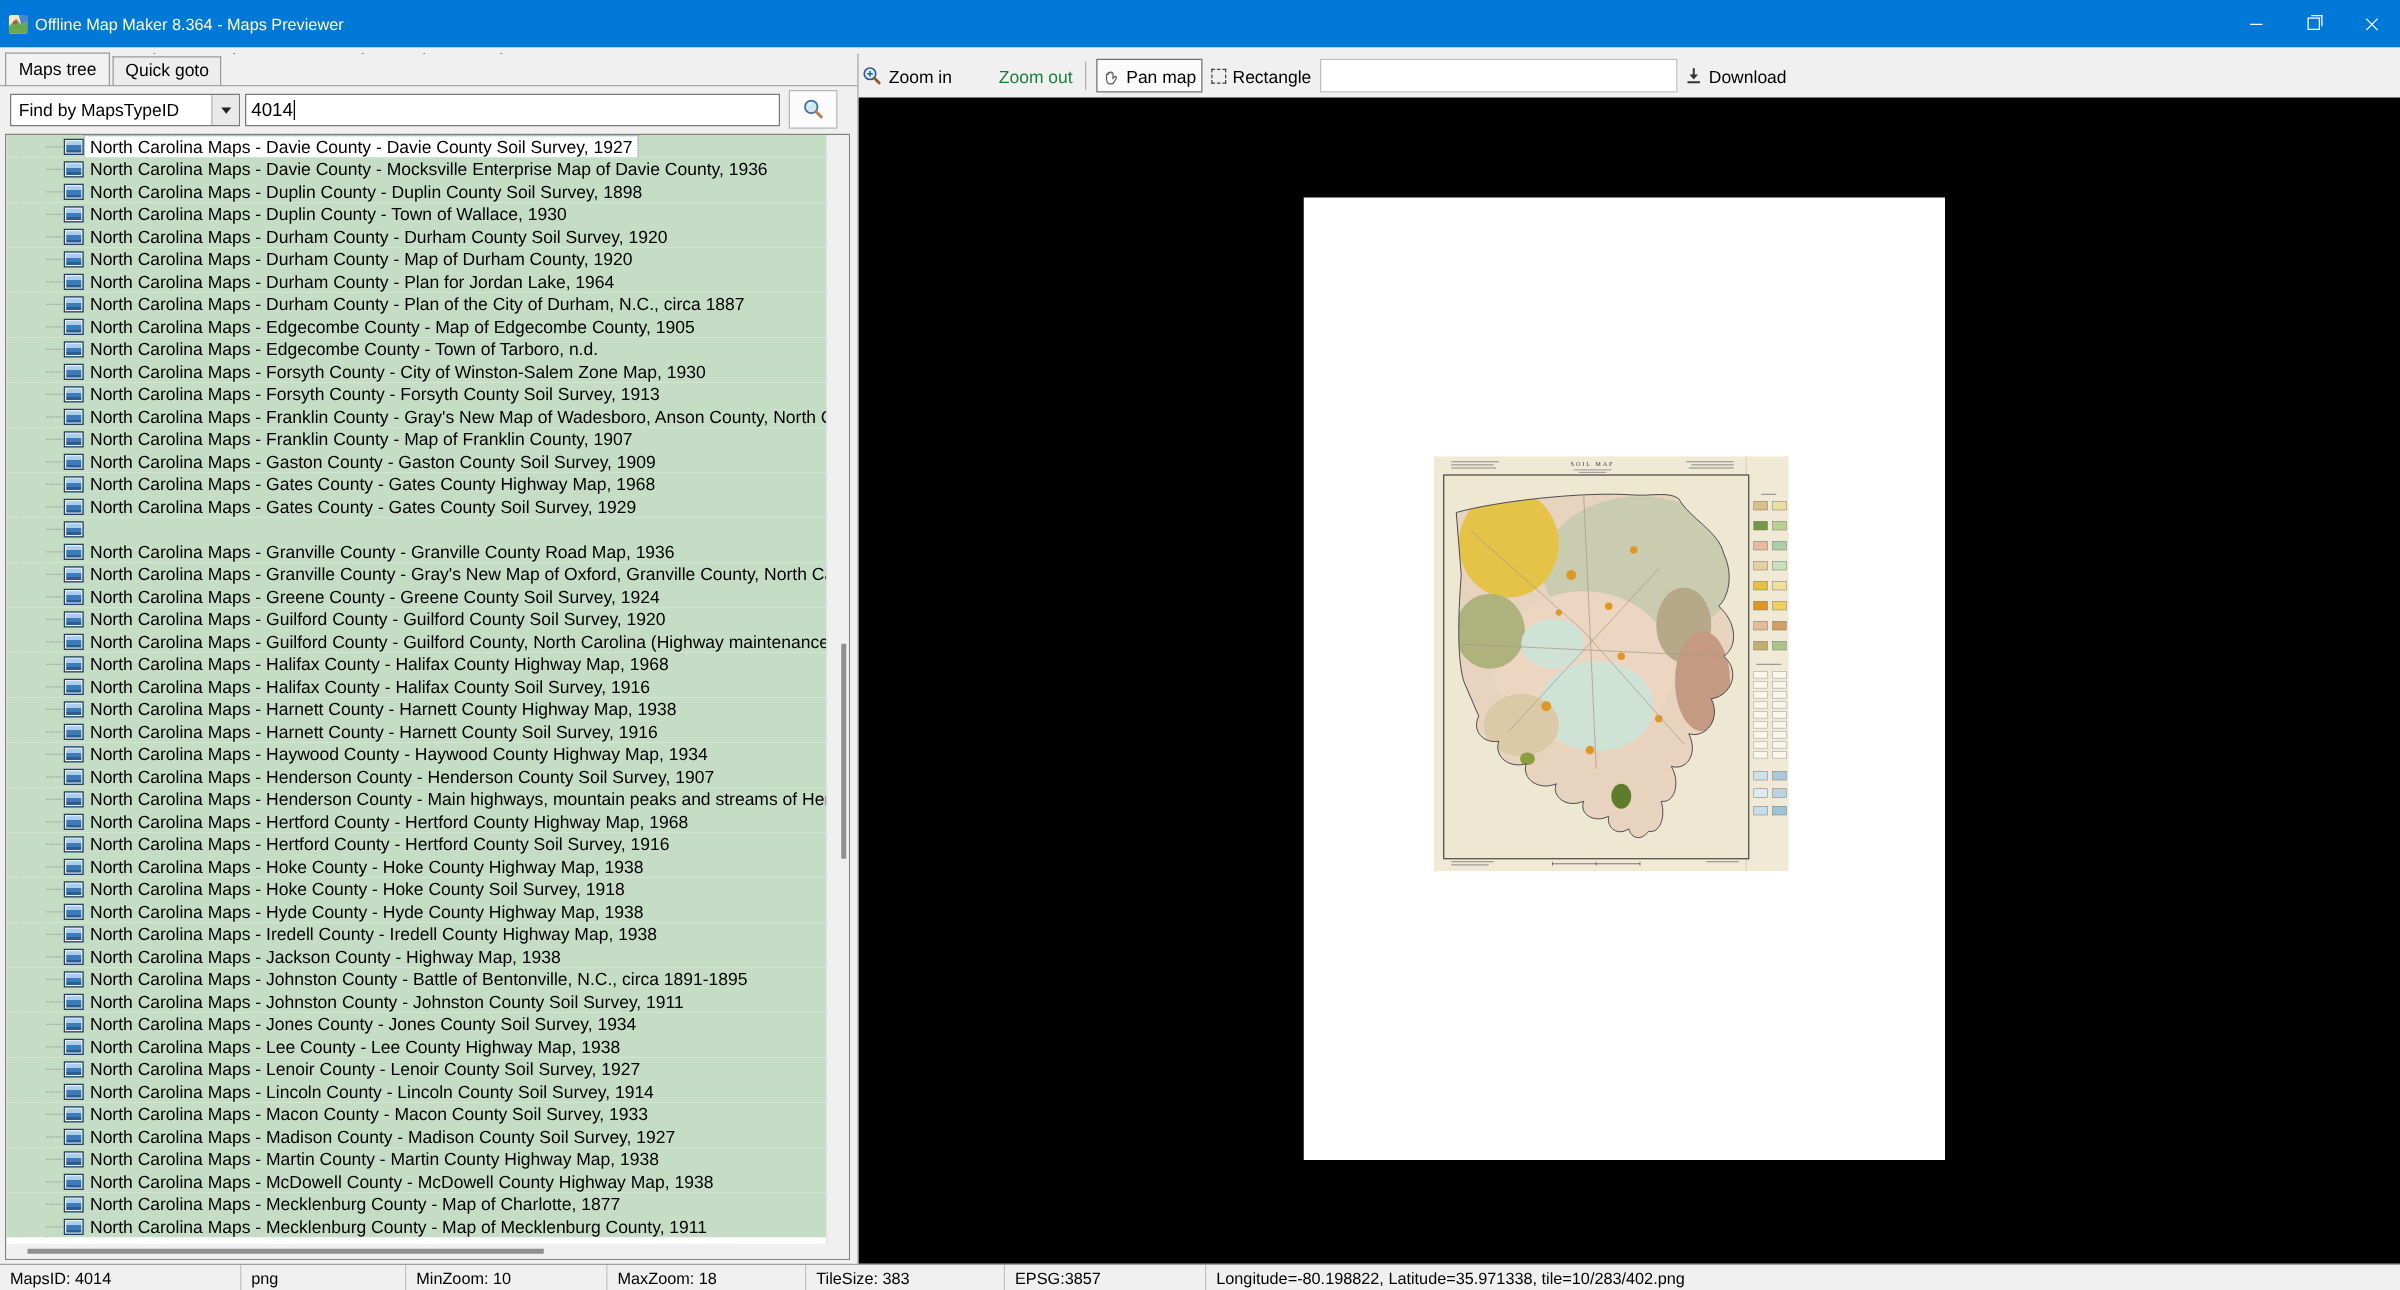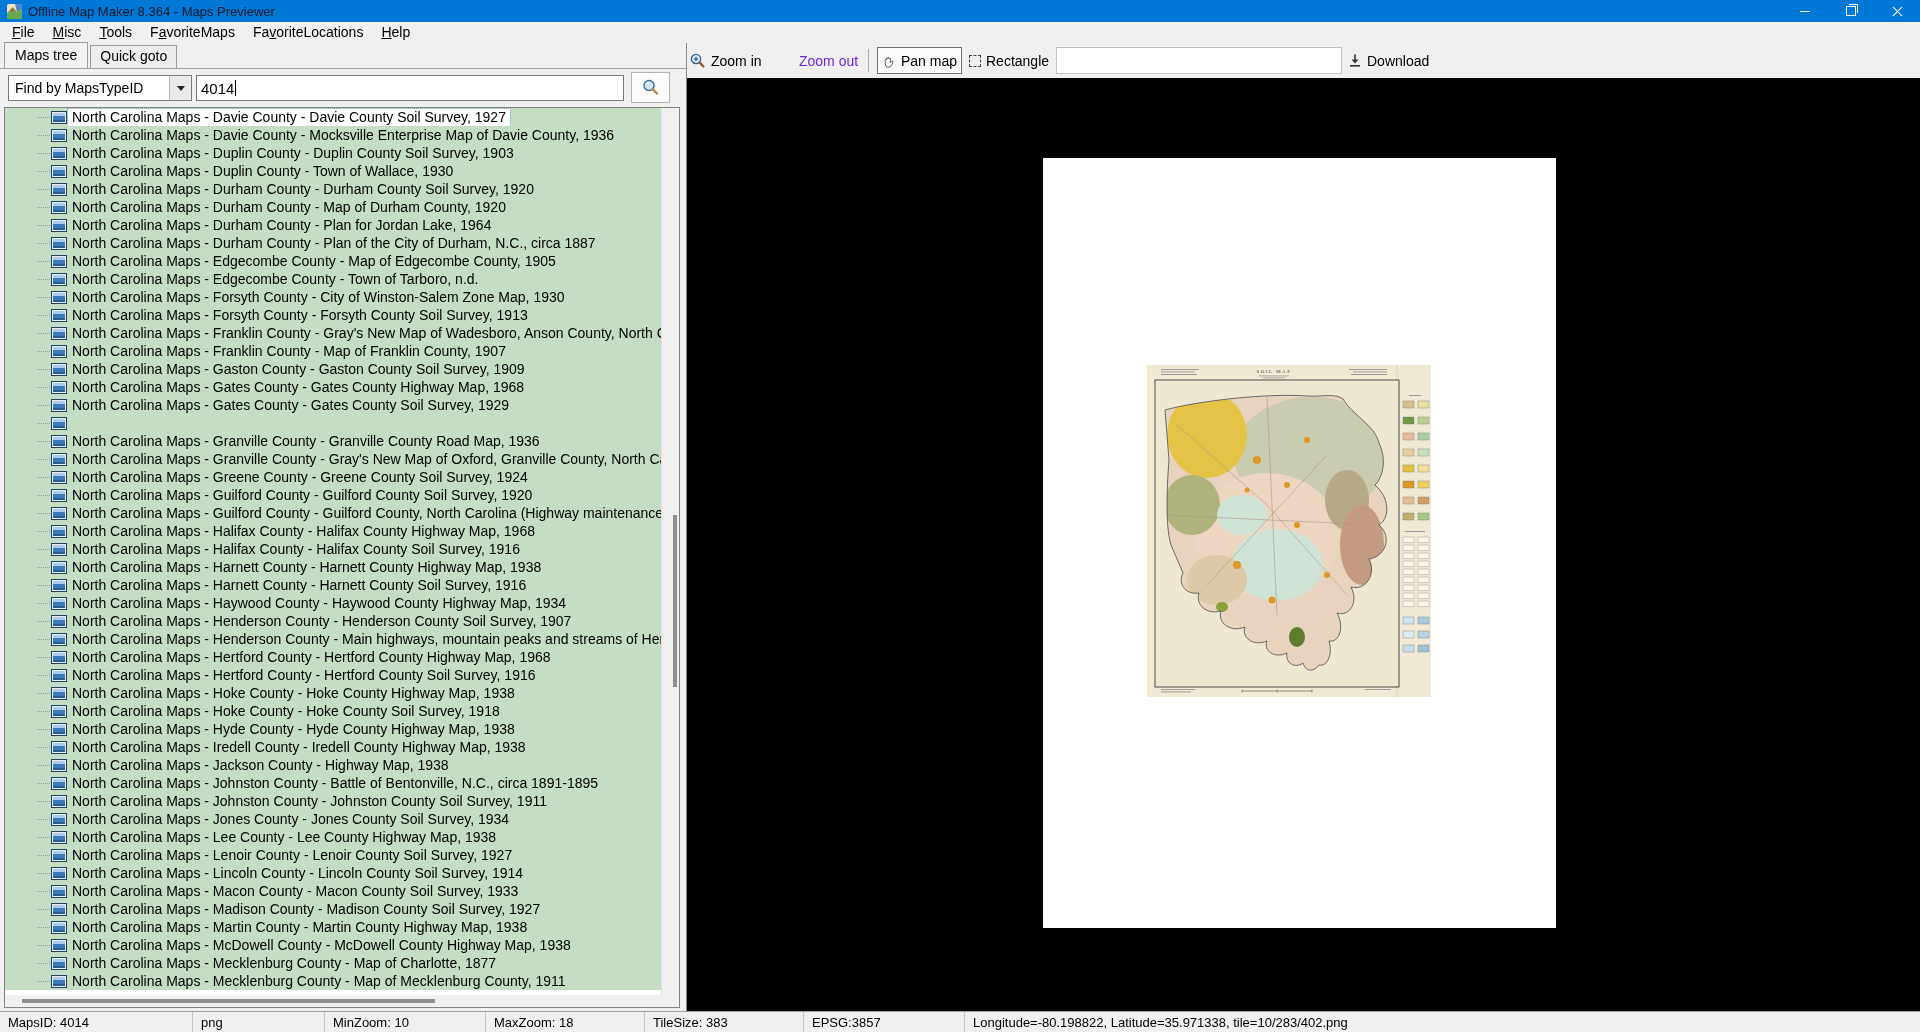--- a/index.html
+++ b/index.html
@@ -1,19 +1,19 @@
 <!DOCTYPE html>
 <html><head>
 <meta charset="utf-8">
 <style>
   html,body{margin:0;padding:0}
   body{width:1920px;height:1032px;overflow:hidden;background:#f0f0f0;
        font-family:"Liberation Sans",sans-serif;color:#000;position:relative}
   
-  .titlebar{height:22px;background:#0078d7;color:#0f172a;display:flex;align-items:center;font-size:13px}
+  .titlebar{height:38px;background:#0078d7;color:#fef9c3;display:flex;align-items:center;font-size:13px}
   .app-icon{width:15px;height:15px;margin:0 6px 0 7px;flex:0 0 auto}
   .title-text{white-space:nowrap}
   .win-btns{margin-left:auto;display:flex;height:100%}
   .win-btn{width:46px;display:flex;align-items:center;justify-content:center}
   .glyph-min{width:10px;height:1px;background:#fff}
   .glyph-restore{width:8px;height:8px;border:1px solid #fff;position:relative;background:#0078d7}
   .glyph-restore::before{content:"";position:absolute;left:2px;top:-3px;width:8px;height:8px;border:1px solid #fff;border-bottom:none;border-left:none}
   .glyph-close{position:relative;width:11px;height:11px}
   .glyph-close::before,.glyph-close::after{content:"";position:absolute;left:-1px;top:5px;width:13px;height:1px;background:#fff}
   .glyph-close::before{transform:rotate(45deg)}.glyph-close::after{transform:rotate(-45deg)}
@@ -57,21 +57,21 @@
   .tree-row.selected .tree-label{background:#fff;outline:1px dotted #97a8b8}
   .vscroll{position:absolute;right:0;top:0;width:17px;height:889px;background:#f0f0f0;border-left:1px solid #e2e2e2}
   .vthumb{position:absolute;left:11px;width:4px;top:407px;height:172px;background:#8f8f8f}
   .hscroll{position:absolute;left:0;bottom:0;right:0;height:12px;background:#f0f0f0}
   .hthumb{position:absolute;left:17px;top:4px;width:413px;height:4px;background:#8f8f8f}
   
   .toolbar{position:absolute;left:0;top:0;right:0;height:35px;background:#f0f0f0}
   .tb{position:absolute;top:4px;height:27px;display:flex;align-items:center;font-size:14px;white-space:nowrap}
   .tb svg,.tb .rect-ico{margin-right:5px}
   .tb-zoomin{left:2px}
-  .tb-zoomout{left:112px;color:#6d28d9}
+  .tb-zoomout{left:112px;color:#15803d}
   .tb-sep{left:181px;top:6px;height:23px;width:1px;background:#b0b0b0;position:absolute}
   .tb-panmap{left:190px;width:85px;justify-content:center;border:1px solid #707070;background:#fbfbfb;box-sizing:border-box}
   .tb-rect{left:282px}
   .rect-ico{width:12px;height:12px;border:1px dashed #444;box-sizing:border-box}
   .tb-input{left:369px;width:286px;background:#fff;border:1px solid #c0c0c0;box-sizing:border-box}
   .tb-download{left:661px}
   
   .mapview{position:absolute;left:0;top:35px;right:0;bottom:0;background:#000;overflow:hidden}
   .page{position:absolute;left:356px;top:80px;width:513px;height:770px;background:#fff}
   .sheet{position:absolute;left:104px;top:207px;width:284px;height:332px}
@@ -158,21 +158,21 @@
           <div class="tree-row">
             <span class="t-sp"></span>
             <span class="t-conn"></span>
             <span class="node-icon"></span>
             <span class="tree-label">North Carolina Maps - Davie County - Mocksville Enterprise Map of Davie County, 1936</span>
           </div>
           <div class="tree-row">
             <span class="t-sp"></span>
             <span class="t-conn"></span>
             <span class="node-icon"></span>
-            <span class="tree-label">North Carolina Maps - Duplin County - Duplin County Soil Survey, 1903</span>
+            <span class="tree-label">North Carolina Maps - Duplin County - Duplin County Soil Survey, 1898</span>
           </div>
           <div class="tree-row">
             <span class="t-sp"></span>
             <span class="t-conn"></span>
             <span class="node-icon"></span>
             <span class="tree-label">North Carolina Maps - Duplin County - Town of Wallace, 1930</span>
           </div>
           <div class="tree-row">
             <span class="t-sp"></span>
             <span class="t-conn"></span>

